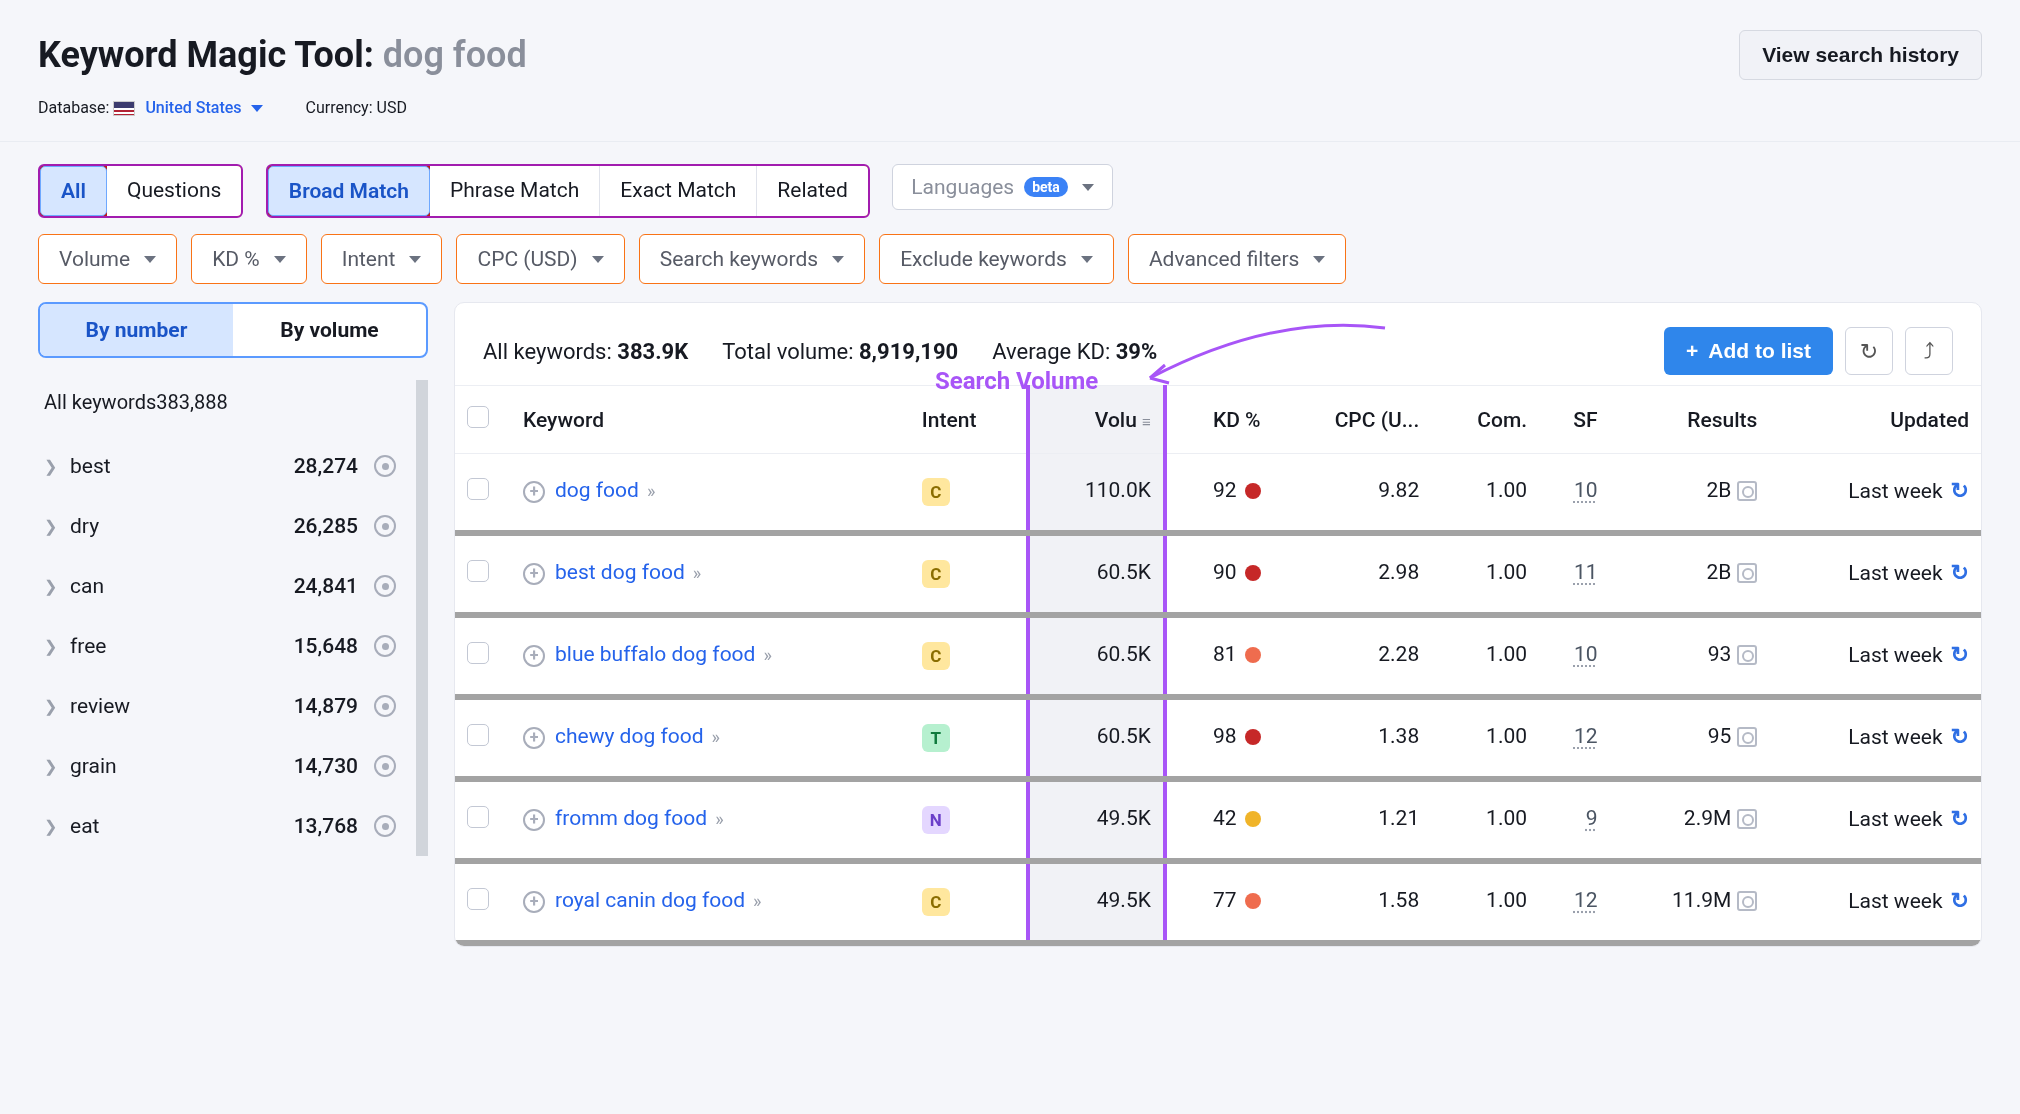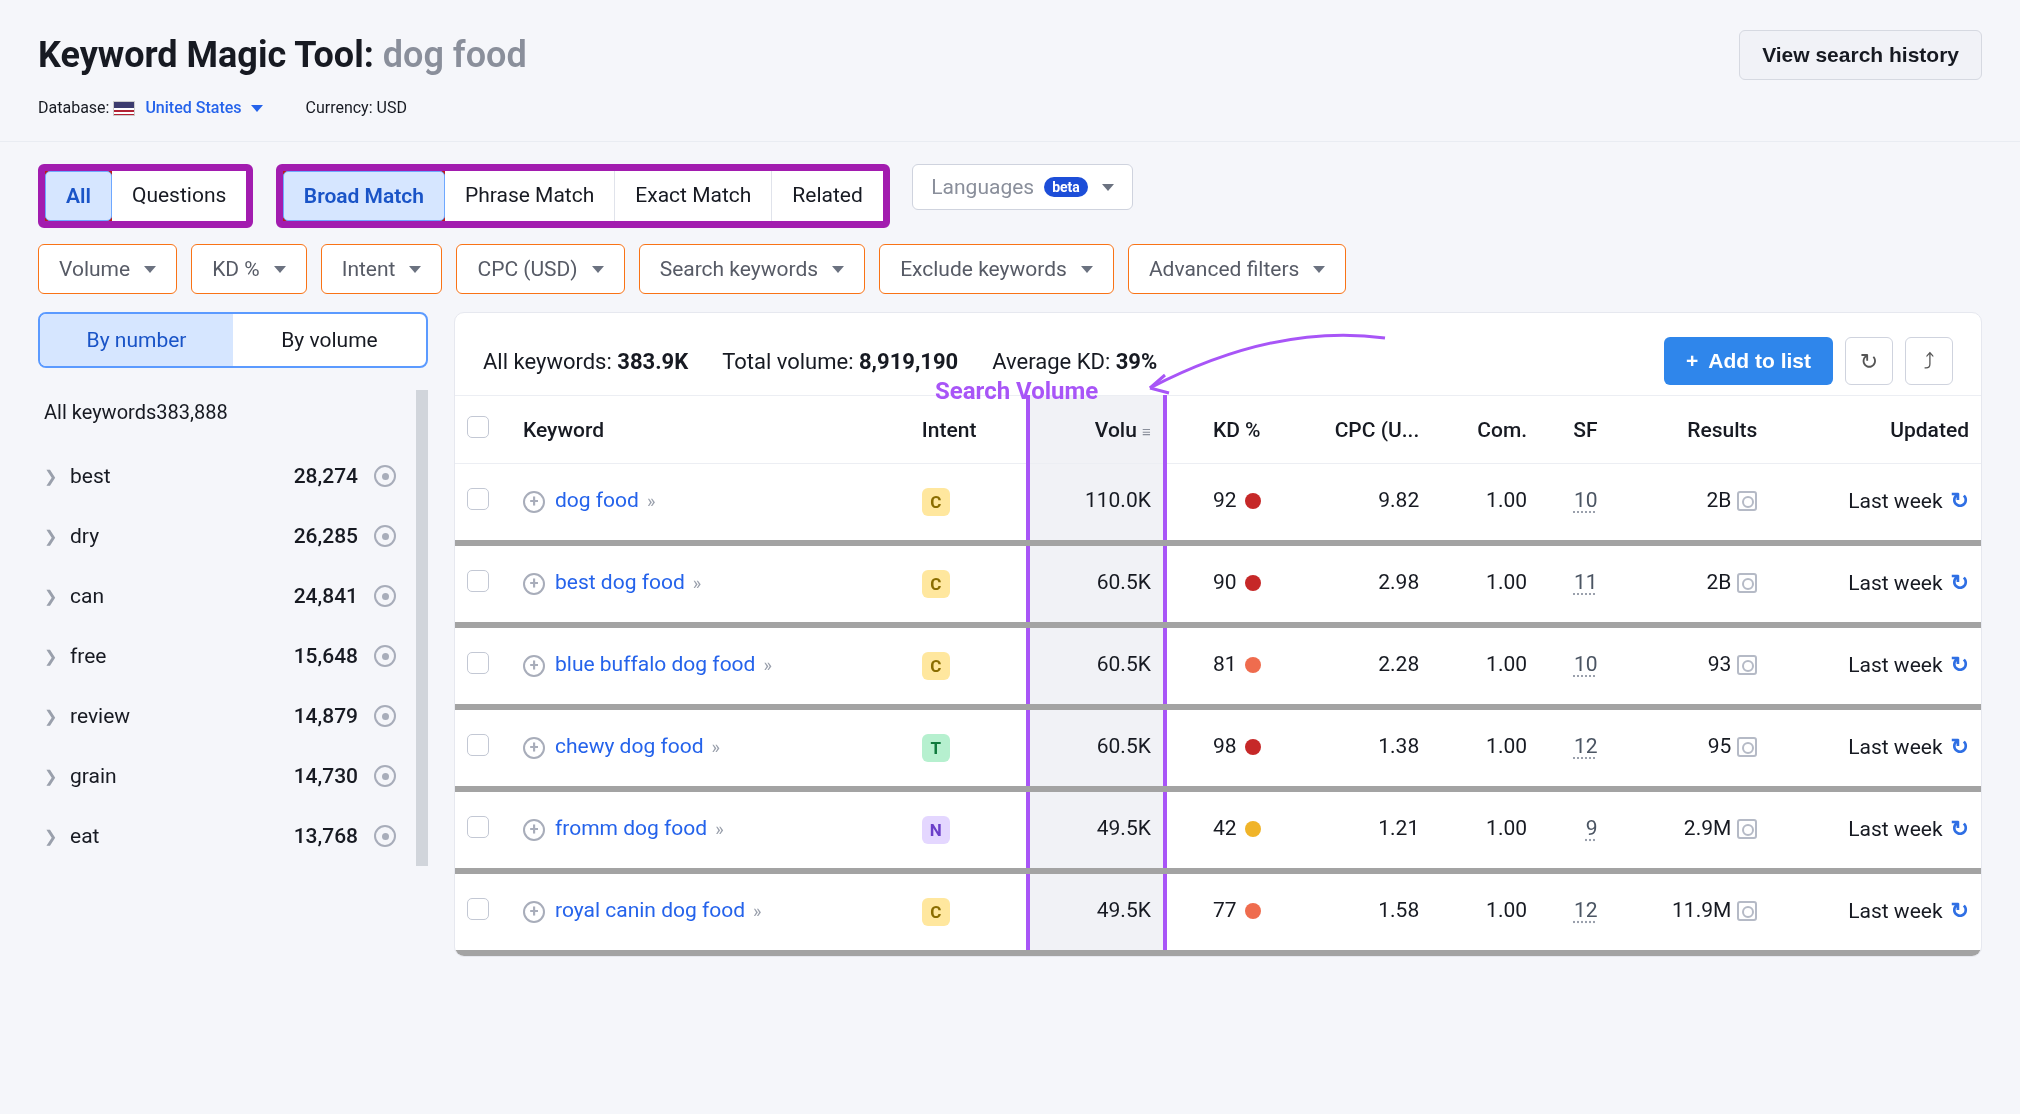--- a/index.html
+++ b/index.html
@@ -9,35 +9,35 @@
 .title-row { display: flex; align-items: center; justify-content: space-between; margin-bottom: 18px; }
 .title { font-size: 36px; font-weight: 700; color: #171a22; }
 .title .query { color: #8a8f9b; font-weight: 600; }
 .btn-history { background: #f1f2f7; border: 1px solid #d6d9e1; border-radius: 6px; padding: 12px 22px; font-size: 21px; font-weight: 600; cursor: pointer; color: #171a22; }
 .subhead { display: flex; gap: 42px; font-size: 16px; color: #171a22; }
 .subhead a { color: #2563eb; text-decoration: none; font-weight: 500; }
 .flag { display: inline-block; width: 22px; height: 15px; background: linear-gradient(to bottom, #3c3b6e 0 46%, transparent 46%), repeating-linear-gradient(to bottom, #b22234 0 2px, #fff 2px 4px); vertical-align: middle; margin-right: 6px; border: 1px solid #ccc; }
 .chev { display:inline-block; width:0; height:0; border-left:6px solid transparent; border-right:6px solid transparent; border-top:7px solid #2563eb; vertical-align: middle; margin-left:6px; }
 
 .toolbar { padding: 22px 38px 0; }
-.seggrp { display: inline-flex; border: 7px solid #a21caf; border-radius: 6px; overflow: hidden; margin-right: 18px; margin-bottom: 16px; vertical-align: top; background: #b91c1c; }
+.seggrp { display: inline-flex; border: 2px solid #a21caf; border-radius: 6px; overflow: hidden; margin-right: 18px; margin-bottom: 16px; vertical-align: top; background: #b91c1c; }
 .seg { padding: 12px 20px; font-size: 21px; cursor: pointer; border-right: 1px solid #e0e3eb; background: #fff; }
 .seg:last-child { border-right: none; }
 .seg.active { background: #d6e6ff; color: #1a54c7; font-weight: 600; border: 1px solid #6ea8ff; border-radius: 5px; }
 .lang-dd { display:inline-flex; align-items:center; gap:10px; border:1px solid #cfd3de; border-radius:6px; padding: 10px 18px; margin-bottom:16px; background:#fff; font-size:21px; color:#8a8f9b; cursor:pointer; }
-.beta { background:#1d4ed8; color:#fff; font-size:14px; font-weight:700; padding:2px 8px; border-radius:10px; }
+.beta { background:#3b82f6; color:#fff; font-size:14px; font-weight:700; padding:2px 8px; border-radius:10px; }
 .chev-g { display:inline-block; width:0; height:0; border-left:6px solid transparent; border-right:6px solid transparent; border-top:7px solid #6b7280; margin-left:4px; }
 
 .filters { display: flex; gap: 14px; flex-wrap: wrap; margin-bottom: 18px; }
 .fbtn { display:inline-flex; align-items:center; gap:10px; border:1px solid #f97316; border-radius:6px; padding: 12px 20px; font-size: 21px; background:#fff; cursor:pointer; color:#575b66; }
 
 .main { display:flex; gap: 26px; padding: 0 38px 40px; }
 .sidebar { width: 390px; }
 .sort-tabs { display:flex; border:2px solid #5b9aff; border-radius:8px; overflow:hidden; margin-bottom: 22px; background:#fff; }
-.sort-tab { flex:1; text-align:center; padding: 14px 24px; font-size: 21px; cursor:pointer; font-weight:400; }
+.sort-tab { flex:1; text-align:center; padding: 14px 24px; font-size: 21px; cursor:pointer; font-weight:700; }
 .sort-tab.active { background:#d6e6ff; color:#1a54c7; }
 .side-list { border-right: 12px solid #d1d5db; padding-right: 14px; }
 .side-head { display:flex; justify-content:flex-start; font-size: 20px; color:#171a22; padding: 10px 6px 22px; }
 .side-row { display:flex; align-items:center; gap:10px; padding: 18px 6px; font-size: 21px; color:#171a22; cursor:pointer; }
 .side-row .chv { color:#9aa0ac; font-size:16px; width:16px; }
 .side-row .lbl { flex:1; }
 .side-row .cnt { color:#171a22; font-weight:500; margin-right:6px; }
 .eye { width:22px; height:22px; border:2px solid #a8adba; border-radius:50%; position:relative; }
 .eye::after { content:""; position:absolute; width:7px; height:7px; background:#a8adba; border-radius:50%; top:5.5px; left:5.5px; }
 

